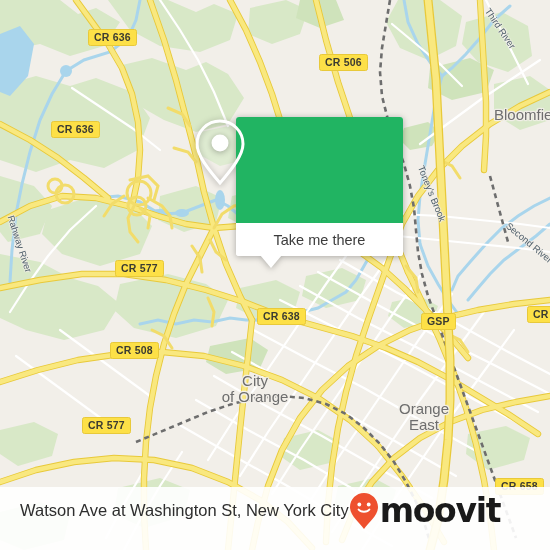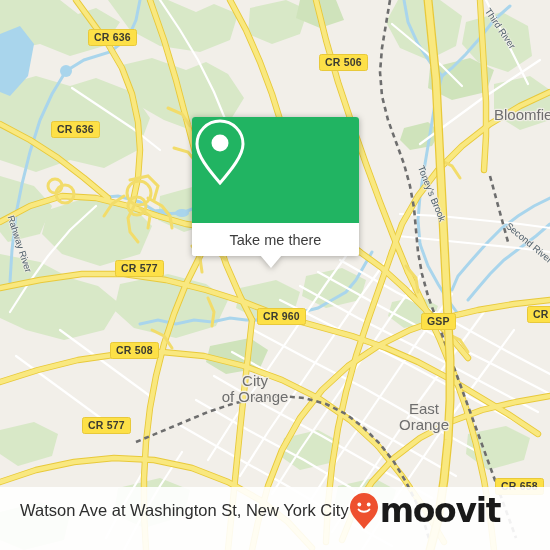--- a/index.html
+++ b/index.html
@@ -75,20 +75,21 @@
     left: 192px; top: 117px;
     width: 167px; height: 139px;
     filter: drop-shadow(0 1px 3px rgba(0,0,0,0.30));
   }
   #popup-body {
     width: 167px;
     height: 139px;
     border-radius: 3px;
     overflow: hidden;
     background: #ffffff;
+    margin-left: 44px;
   }
   #popup-green {
     width: 100%;
     height: 106px;
     background: #21b462;
     display: flex;
     align-items: center;
     justify-content: center;
   }
   #popup-label-wrap {
@@ -337,37 +338,37 @@
       </g>
       <g fill="none" stroke="#f9e87f" stroke-width="6.5" stroke-linejoin="round" stroke-linecap="round">
         <path d="M428,0 L432,40 L436,80 L438,120 L440,160 L442,200 L444,240 L446,280 L448,320 L450,360 L450,400 L448,440 L444,480 L438,520 L430,550"></path>
       </g>
     </svg>
 
     <div class="shield" style="left:88px;  top:29px;">CR 636</div>
     <div class="shield" style="left:319px; top:54px;">CR 506</div>
     <div class="shield" style="left:51px;  top:121px;">CR 636</div>
     <div class="shield" style="left:115px; top:260px;">CR 577</div>
-    <div class="shield" style="left:257px; top:308px;">CR 960</div>
+    <div class="shield" style="left:257px; top:308px;">CR 638</div>
     <div class="shield" style="left:421px; top:313px;">GSP</div>
     <div class="shield" style="left:527px; top:306px;">CR</div>
     <div class="shield" style="left:110px; top:342px;">CR 508</div>
     <div class="shield" style="left:82px;  top:417px;">CR 577</div>
     <div class="shield" style="left:495px; top:478px;">CR 658</div>
 
     <div class="placelabel" style="left:494px; top:107px; text-align:left;">
       <div>Bloomfie</div>
     </div>
     <div class="placelabel" style="left:211px; top:373px; width:88px;">
       <div>City</div>
       <div>of Orange</div>
     </div>
     <div class="placelabel" style="left:384px; top:401px; width:80px;">
+      <div>Orange</div>
       <div>East</div>
-      <div>Orange</div>
     </div>
 
     <div class="waterlabel" style="left:16px;  top:214px; transform:rotate(72deg); transform-origin:left top;">Rahway River</div>
     <div class="waterlabel" style="left:492px; top:6px;   transform:rotate(56deg); transform-origin:left top;">Third River</div>
     <div class="waterlabel" style="left:426px; top:164px; transform:rotate(68deg); transform-origin:left top;">Toney's Brook</div>
     <div class="waterlabel" style="left:511px; top:220px; transform:rotate(40deg); transform-origin:left top;">Second River</div>
 
     <div id="popup">
       <div id="popup-body">
         <div id="popup-green">

